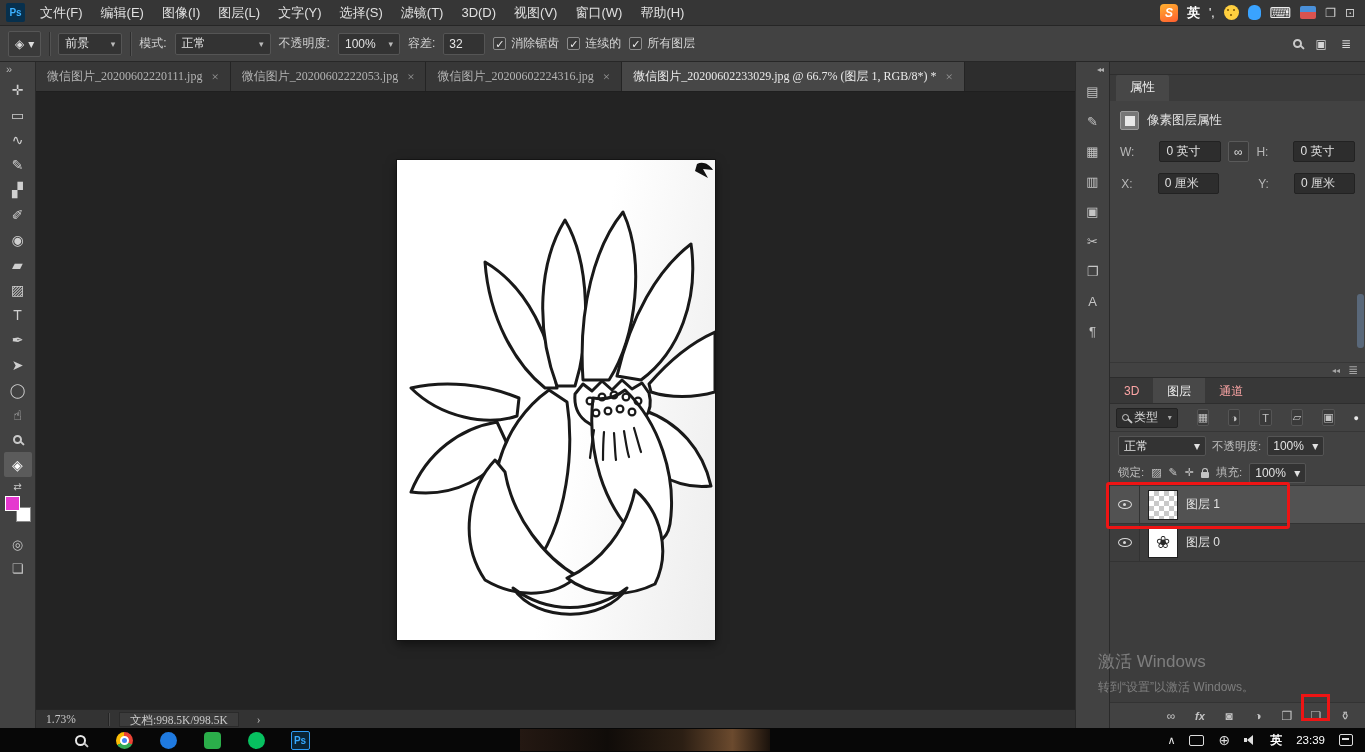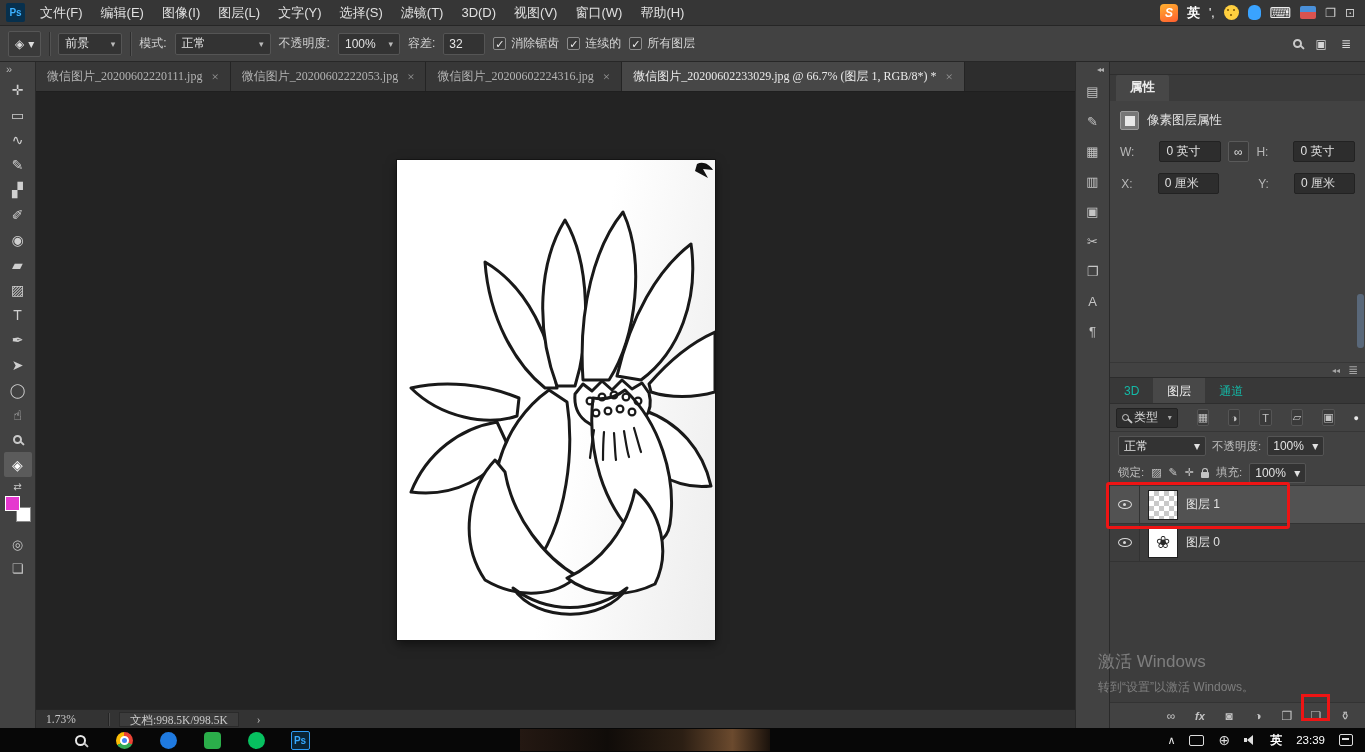--- a/index.html
+++ b/index.html
@@ -83,42 +83,42 @@
   
   .dock-strip{width:35px;flex:0 0 35px;background:#424242;border-left:1px solid #2a2a2a;border-right:1px solid #2a2a2a;
     display:flex;flex-direction:column;align-items:center;}
   .dock-collapse{align-self:flex-end;color:#b0b0b0;font-size:8px;letter-spacing:-1px;padding:3px 6px 2px;}
   .strip-icon{width:26px;height:24px;margin:3px 0;display:flex;align-items:center;justify-content:center;
     color:#c5c5c5;font-size:13px;border-radius:2px;}
   
   .panels{width:255px;flex:0 0 255px;background:#424242;display:flex;flex-direction:column;position:relative;}
   .dock-top{height:13px;background:#3a3a3a;border-bottom:1px solid #2e2e2e;}
   .props-panel{height:303px;display:flex;flex-direction:column;border-bottom:1px solid #2c2c2c;}
-  .props-header{height:26px;display:flex;align-items:end;background:#3a3a3a;padding-left:6px;font-weight:bold;}
+  .props-header{height:26px;display:flex;align-items:end;background:#3a3a3a;padding-left:6px;}
   .props-tab{background:#474747;color:#ececec;padding:4px 14px 5px;font-size:12.5px;border-radius:2px 2px 0 0;}
   .props-body{padding:10px 10px 0;display:flex;flex-direction:column;gap:11px;flex:1;}
   .ptype-row{display:flex;align-items:center;gap:8px;}
   .px-icon{width:19px;height:19px;background:#777;border:1px solid #9a9a9a;border-radius:2px;
     display:flex;align-items:center;justify-content:center;}
   .px-icon span{width:10px;height:10px;background:#e8e8e8;display:block;}
   .ptype-label{color:#e2e2e2;font-size:12.5px;}
   .dim-row{display:flex;align-items:center;gap:5px;}
   .dim-label{width:15px;color:#b8b8b8;text-align:right;}
   .dim-field{width:70px;height:21px;background:#2d2d2d;border:1px solid #222;border-radius:2px;
     color:#e0e0e0;display:flex;align-items:center;padding:0 6px;margin-left:20px;}
   .link-btn{width:24px;height:21px;background:#3a3a3a;border:1px solid #5a5a5a;border-radius:2px;
     display:flex;align-items:center;justify-content:center;color:#ddd;font-size:12px;margin:0 2px;}
   .link-spacer{width:28px;margin:0 2px;}
   .props-bottom{margin-top:auto;height:15px;display:flex;justify-content:flex-end;align-items:center;
     gap:8px;padding-right:7px;color:#a5a5a5;font-size:8px;border-top:1px solid #373737;}
   .props-bottom .pmenu{font-size:12px;}
   
   .layers-panel{flex:1;display:flex;flex-direction:column;}
   .layers-tabs{height:26px;display:flex;background:#383838;border-bottom:1px solid #2e2e2e;}
-  .ltab{padding:0 14px;line-height:26px;color:#14b8a6;}
+  .ltab{padding:0 14px;line-height:26px;color:#fca5a5;}
   .ltab.active{background:#484848;color:#eee;}
   .filter-row{height:28px;display:flex;align-items:center;gap:19px;padding:0 6px;border-bottom:1px solid #363636;}
   .kind-dd{width:84px;height:20px;background:#2e2e2e;border:1px solid #222;border-radius:2px;
     display:flex;align-items:center;gap:5px;padding:0 5px;color:#ddd;}
   .kind-dd .mag{width:7px;height:7px;border-width:1.5px;}
   .kind-dd .caret{margin-left:auto;font-size:8px;color:#aaa;}
   .kind-icon{width:17px;height:17px;display:flex;align-items:center;justify-content:center;
     color:#c2c2c2;font-size:11px;border:1px solid #555;border-radius:2px;background:#3a3a3a;}
   .filter-toggle{margin-left:auto;color:#e8e8e8;font-size:9px;}
   .blend-row{height:28px;display:flex;align-items:center;gap:6px;padding:0 8px;}

